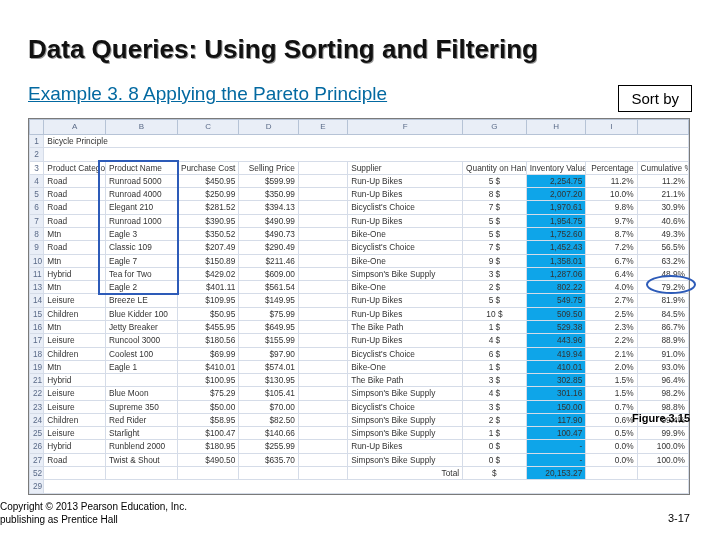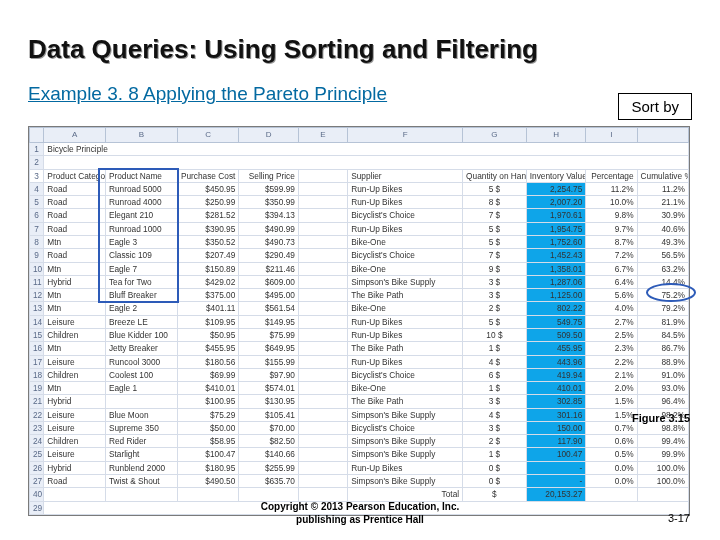--- a/index.html
+++ b/index.html
@@ -1,36 +1,36 @@
 <!DOCTYPE html>
 <html><head>
 <meta charset="utf-8">
 <style>
   html,body{margin:0;padding:0;font-family:Arial,Helvetica,sans-serif;background:#fff;color:#000}
   .slide{width:720px;height:540px;position:relative;box-sizing:border-box;padding:24px 28px 0 28px}
   .title{font-size:26px;font-weight:bold;text-shadow:1px 1px 0 #999;margin:10px 0 18px 0;color:#111}
   .subrow{display:flex;align-items:flex-start;justify-content:space-between;margin-bottom:6px}
   .example{font-size:19px;text-decoration:underline;color:#0369a1}
-  .sortby{border:1px solid #000;padding:4px 12px;font-size:15px;background:#fff;margin-top:10px}
+  .sortby{border:1px solid #000;padding:4px 12px;font-size:15px;background:#fff;margin-top:2px}
   .sheet{width:660px;border:1px solid #7a7a7a;font-size:8.3px;line-height:1.24;font-family:Arial,sans-serif;color:#333;background:#fff;position:relative}
   .sheet table{border-collapse:collapse;width:100%;table-layout:fixed}
   .sheet th{background:#e9eef7;border:1px solid #b6c3d6;color:#5a6a88;font-weight:normal;height:12px;font-size:8px}
   .sheet td{border:1px solid #d5dce8;padding:1px 3px;white-space:nowrap;overflow:hidden}
   .rhead{background:#e9eef7;text-align:center;color:#5a6a88;width:14px;border:1px solid #b6c3d6}
   .hdr td{background:#fff;font-weight:normal}
   .num{text-align:right}
   .ctr{text-align:center}
   .pink{background:#0ea5e9}
   .total td{border-top:1.2px solid #333}
   
   .box1{position:absolute;border:2px solid #2d5bb8;pointer-events:none}
   .box-products{left:69px;top:41px;width:77px;height:131px}
   .oval{position:absolute;border:2px solid #2d5bb8;border-radius:50%;width:46px;height:15px;left:617px;top:156px;pointer-events:none}
   .figlabel{font-size:11px;font-weight:bold;position:absolute;right:30px;top:412px}
-  .copyright{position:absolute;bottom:14px;width:100%;text-align:center;left:0;font-size:10px;font-weight:bold;line-height:1.3}
+  .copyright{position:absolute;bottom:14px;width:100%;left:0;font-size:10px;font-weight:normal;line-height:1.3}
   .pagenum{position:absolute;bottom:16px;right:30px;font-size:11px}
   
   .cA{width:60px}.cB{width:70px}.cC{width:60px}.cD{width:58px}.cE{width:48px}.cF{width:112px}.cG{width:62px}.cH{width:58px}.cI{width:50px}.cJ{width:50px}
 </style>
 </head>
 <body>
 
 <div class="slide">
   <div class="title">Data Queries: Using Sorting and Filtering</div>
 
@@ -188,34 +188,21 @@
             <td class="rhead">11</td>
             <td>Hybrid</td>
             <td>Tea for Two</td>
             <td class="num">$429.02</td>
             <td class="num">$609.00</td>
             <td></td>
             <td>Simpson's Bike Supply</td>
             <td class="ctr">3 $</td>
             <td class="pink num">1,287.06</td>
             <td class="num">6.4%</td>
-            <td class="num">14.4%</td>
-          </tr>
-          <tr>
-            <td class="rhead">12</td>
-            <td>Mtn</td>
-            <td>Bluff Breaker</td>
-            <td class="num">$375.00</td>
-            <td class="num">$495.00</td>
-            <td></td>
-            <td>The Bike Path</td>
-            <td class="ctr">3 $</td>
-            <td class="pink num">1,125.00</td>
-            <td class="num">5.6%</td>
-            <td class="num">75.2%</td>
+            <td class="num">48.9%</td>
           </tr>
           <tr>
             <td class="rhead">13</td>
             <td>Mtn</td>
             <td>Eagle 2</td>
             <td class="num">$401.11</td>
             <td class="num">$561.54</td>
             <td></td>
             <td>Bike-One</td>
             <td class="ctr">2 $</td>
@@ -251,21 +238,21 @@
           </tr>
           <tr>
             <td class="rhead">16</td>
             <td>Mtn</td>
             <td>Jetty Breaker</td>
             <td class="num">$455.95</td>
             <td class="num">$649.95</td>
             <td></td>
             <td>The Bike Path</td>
             <td class="ctr">1 $</td>
-            <td class="pink num">455.95</td>
+            <td class="pink num">529.38</td>
             <td class="num">2.3%</td>
             <td class="num">86.7%</td>
           </tr>
           <tr>
             <td class="rhead">17</td>
             <td>Leisure</td>
             <td>Runcool 3000</td>
             <td class="num">$180.56</td>
             <td class="num">$155.99</td>
             <td></td>
@@ -386,21 +373,21 @@
             <td class="num">$490.50</td>
             <td class="num">$635.70</td>
             <td></td>
             <td>Simpson's Bike Supply</td>
             <td class="ctr">0 $</td>
             <td class="pink num">-</td>
             <td class="num">0.0%</td>
             <td class="num">100.0%</td>
           </tr>
           <tr class="total">
-            <td class="rhead">40</td>
+            <td class="rhead">52</td>
             <td></td>
             <td></td>
             <td></td>
             <td></td>
             <td></td>
             <td class="num">Total</td>
             <td class="ctr">$</td>
             <td class="pink num">20,153.27</td>
             <td></td>
             <td></td>

